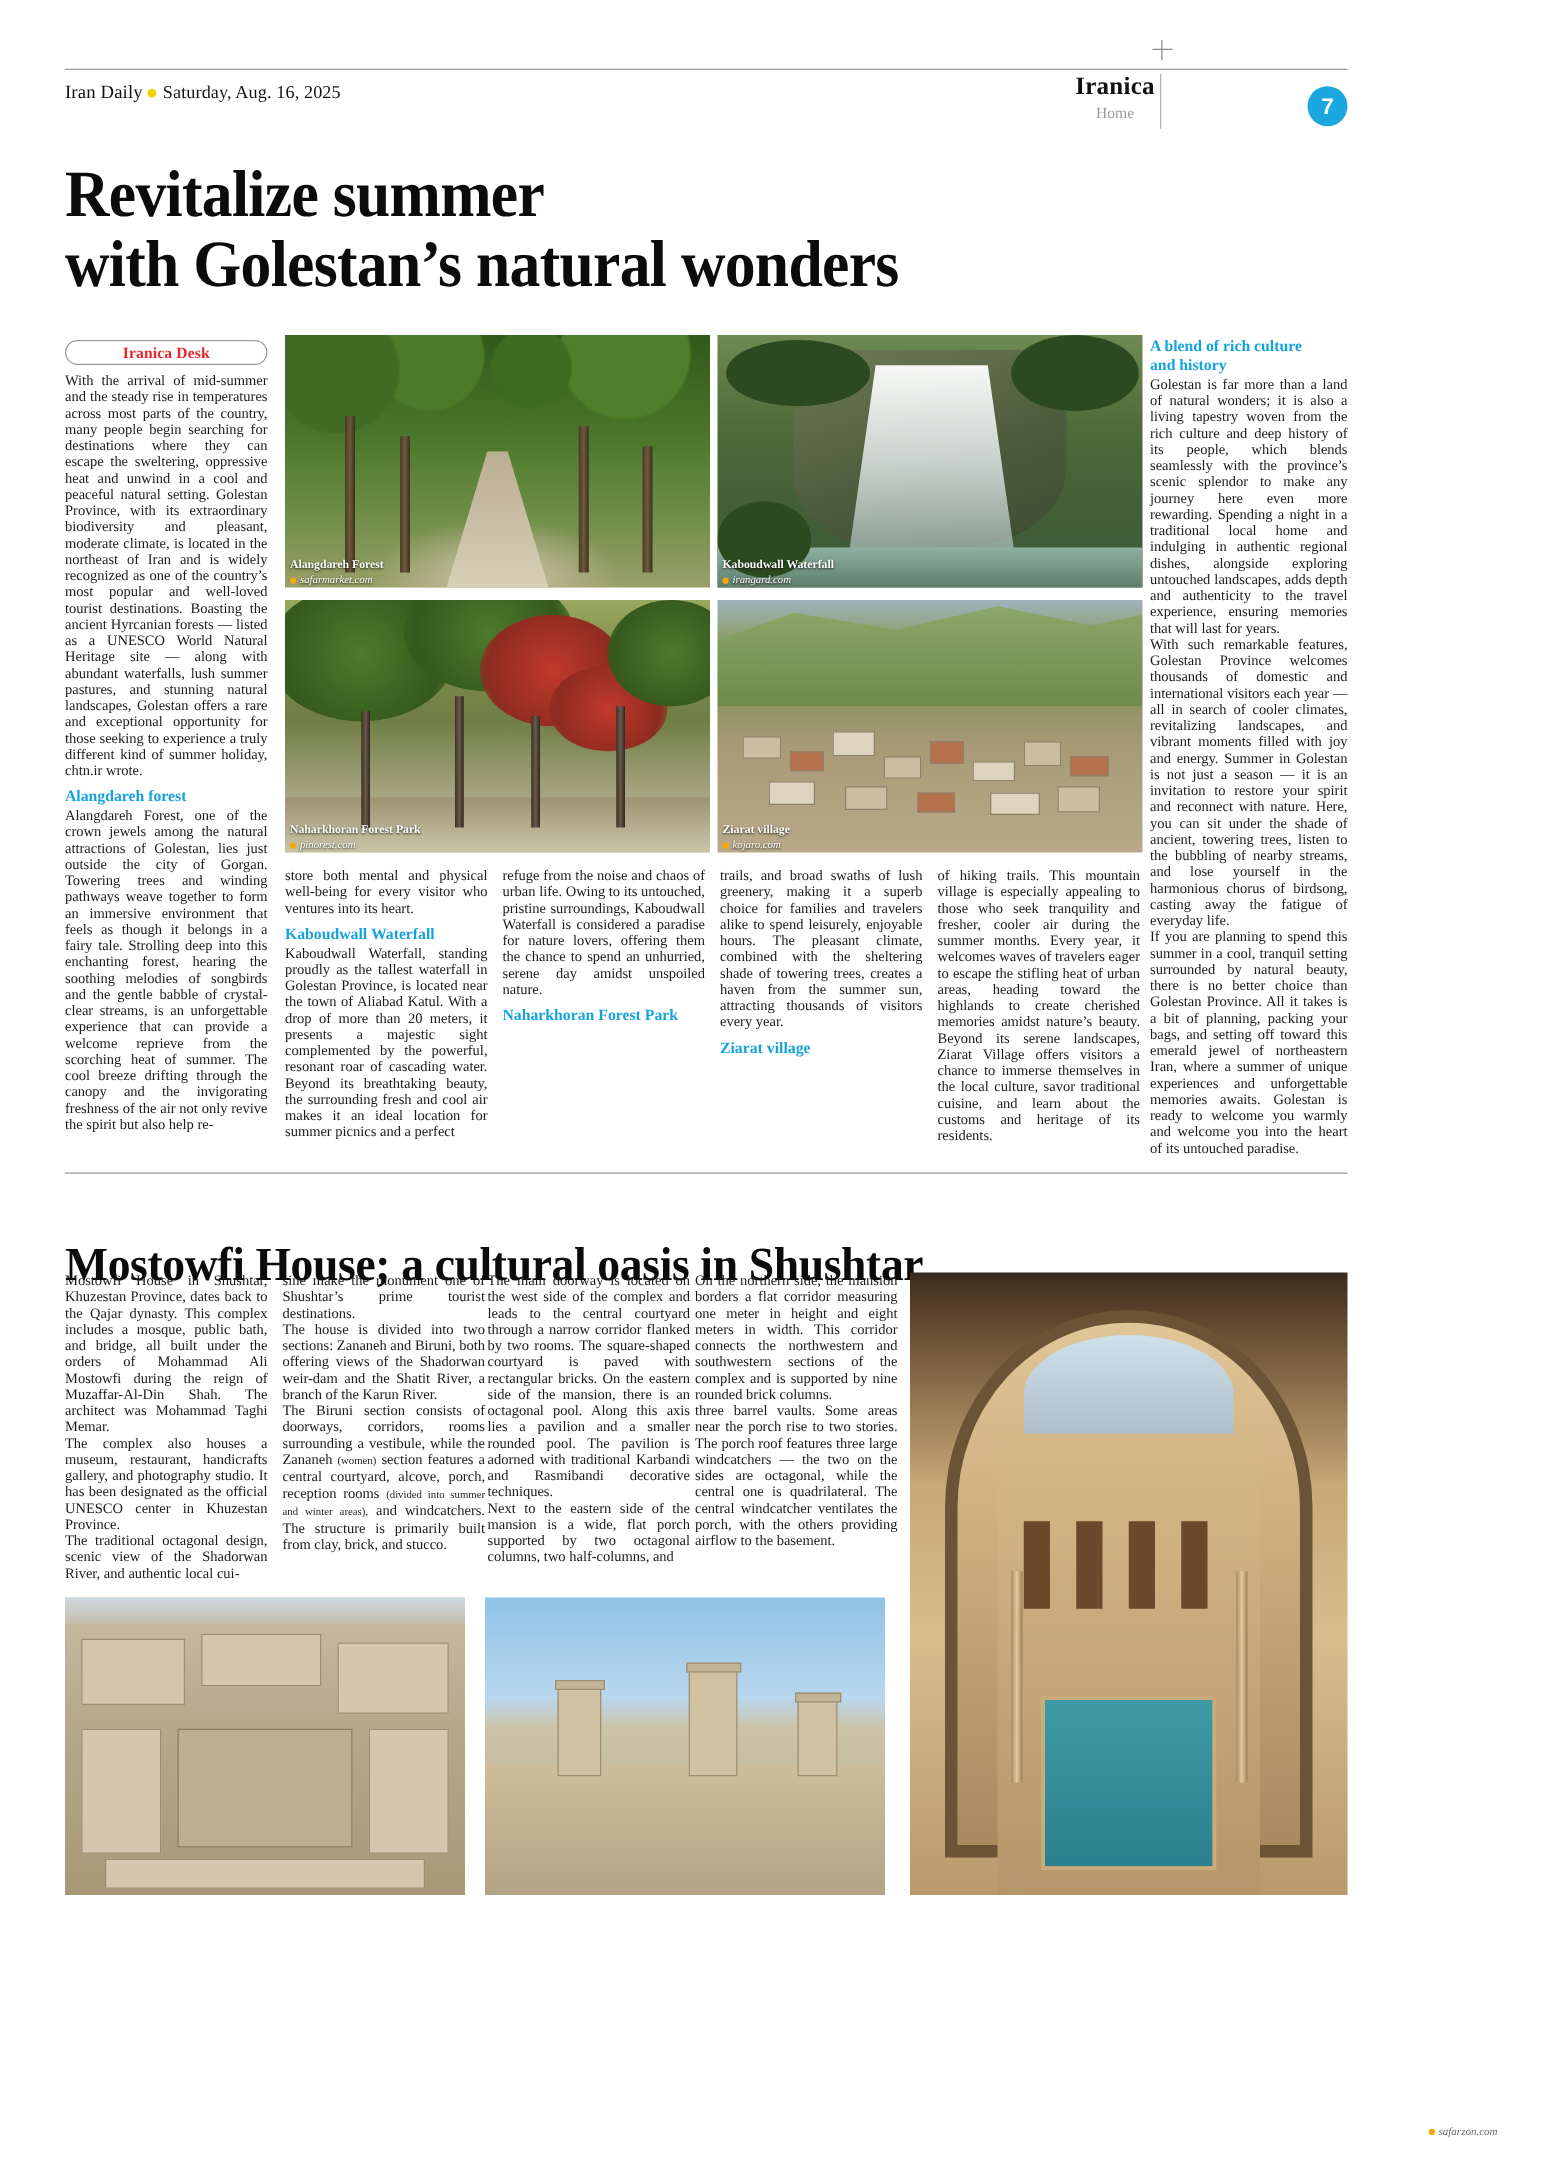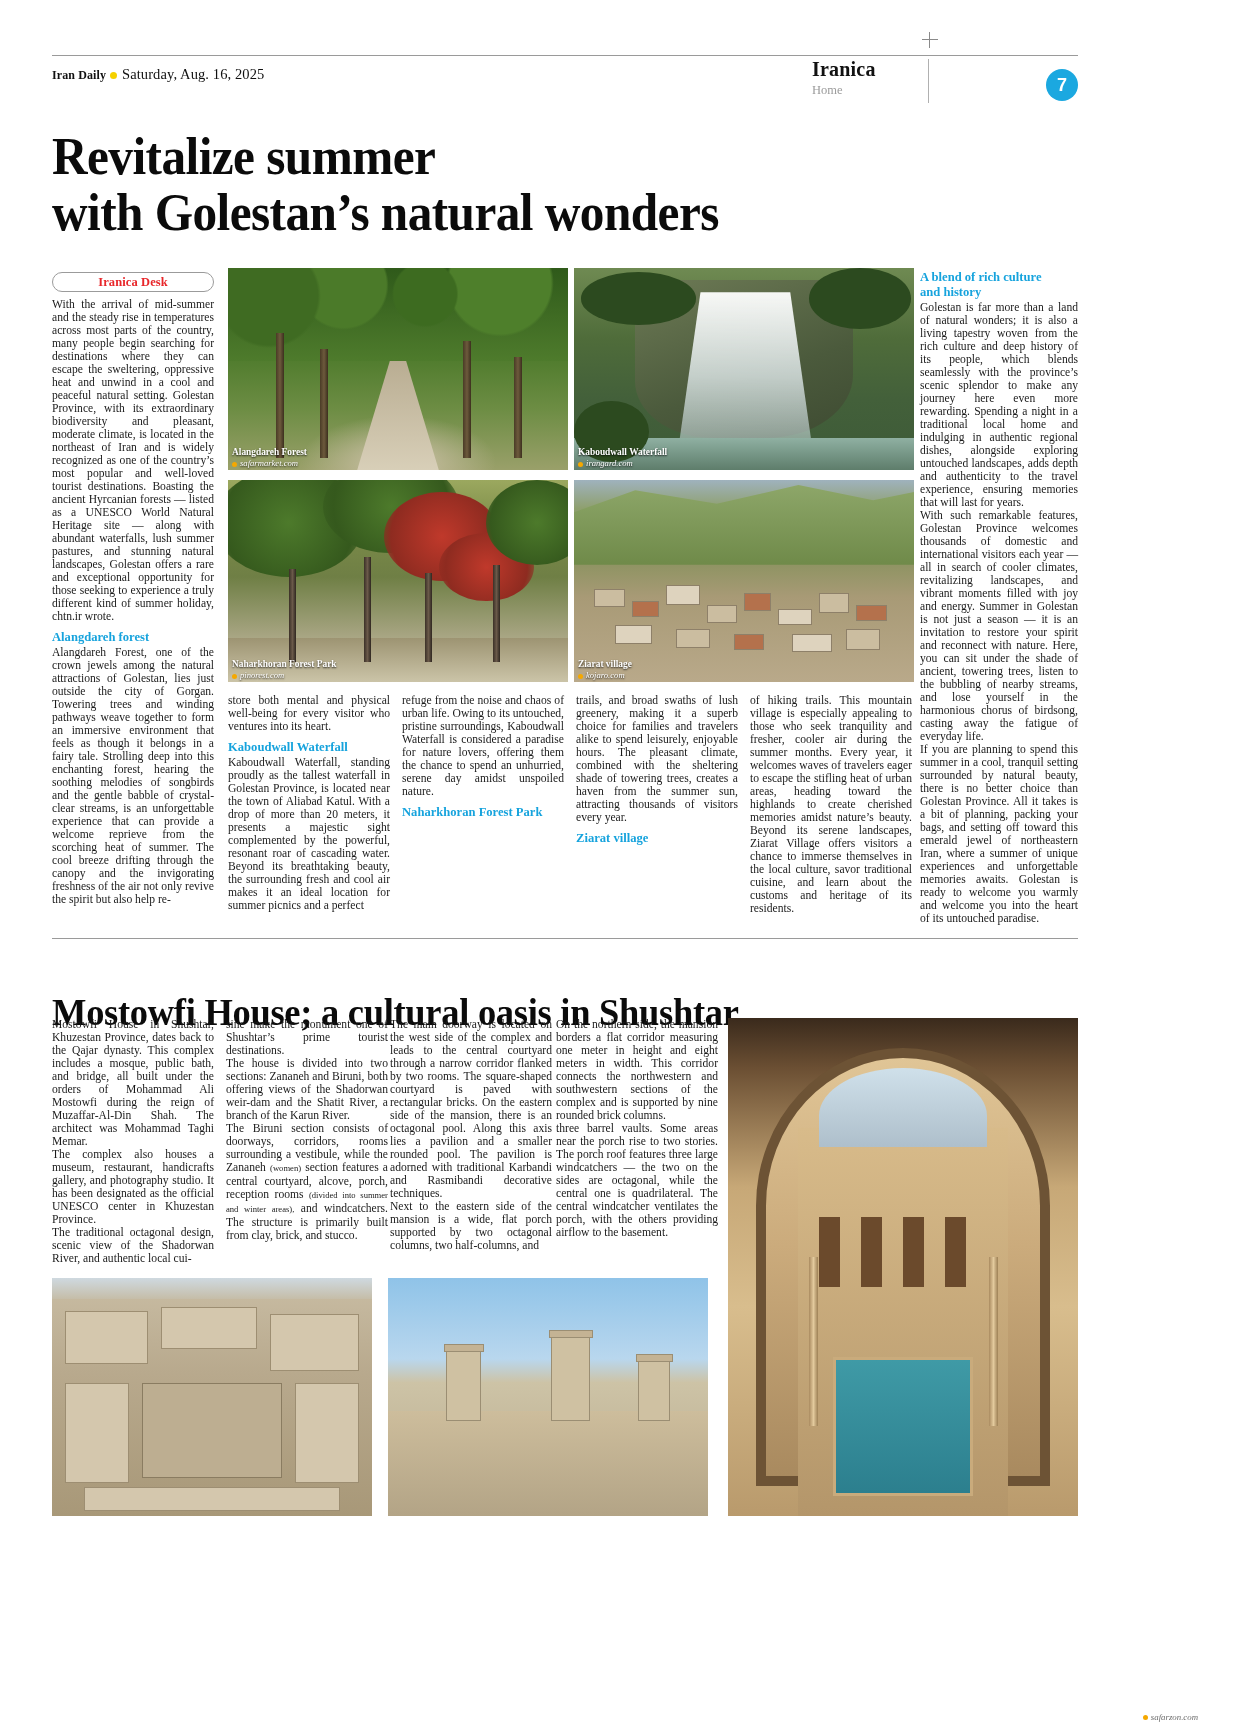--- a/index.html
+++ b/index.html
@@ -26,26 +26,26 @@
 
   
   .masthead { position:absolute; left:52px; top:55px; width:1026px; height:56px; }
   .masthead .rule-top {
     position:absolute; left:0; top:0; width:1026px; height:1px; background:#9a9a9a;
   }
   .mh-left {
     position:absolute; left:0; top:11px;
     font-size:14.5px; letter-spacing:.1px; white-space:nowrap;
   }
-  .mh-left .brand { font-weight:bold; font-size:12px; }
+  .mh-left .brand { font-weight:normal; font-size:15px; }
   .dot-yellow {
     display:inline-block; width:7px; height:7px; border-radius:50%;
     background:#f5d100; margin:0 5px 1px 4px; vertical-align:middle;
   }
-  .mh-center { position:absolute; left:760px; top:2px; width:160px; text-align:left; }
+  .mh-center { position:absolute; left:760px; top:2px; width:160px; text-align:center; }
   .mh-center .sec {
     font-size:20px; font-weight:bold; letter-spacing:.2px; line-height:1.25;
   }
   .mh-center .sub {
     font-size:12.5px; color:#9b9b9b; line-height:1.25; margin-top:1px;
   }
   .mh-divider {
     position:absolute; left:876px; top:4px; width:1px; height:44px; background:#b0b0b0;
   }
   .pagenum {
@@ -263,21 +263,21 @@
 
   
   .headline2 {
     position:absolute; left:52px; top:960px; width:1026px;
     font-size:38px; line-height:1.1; font-weight:bold;
     letter-spacing:-.3px; color:#0b0b0b;
     transform:scaleX(.96); transform-origin:left top;
   }
 
   .footer-src {
-    position:absolute; right:52px; bottom:12px;
+    position:absolute; right:52px; bottom:24px;
     font-size:8.8px; font-style:italic; color:#6b6b6b;
   }
   .footer-src .odot {
     display:inline-block; width:5px; height:5px; border-radius:50%;
     background:#f5a800; margin-right:3px; vertical-align:middle;
   }
 </style>
 </head>
 <body>
 

